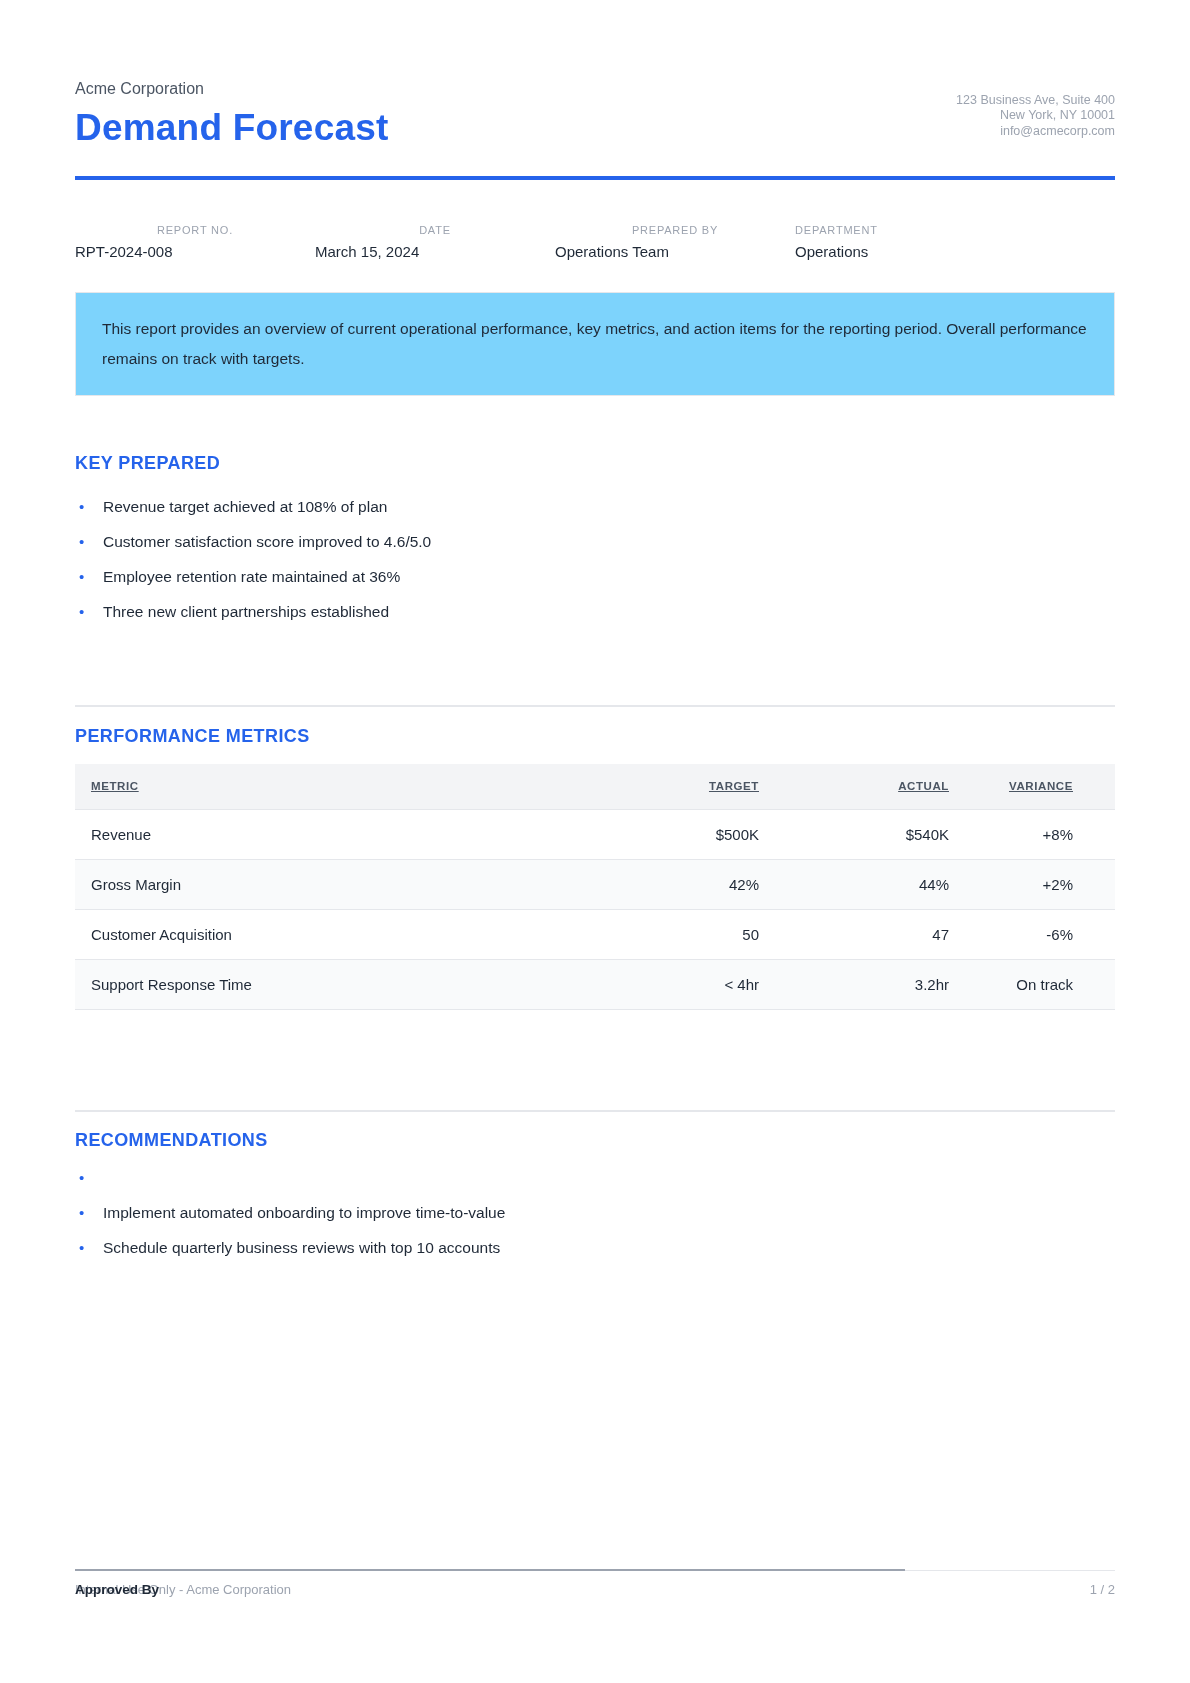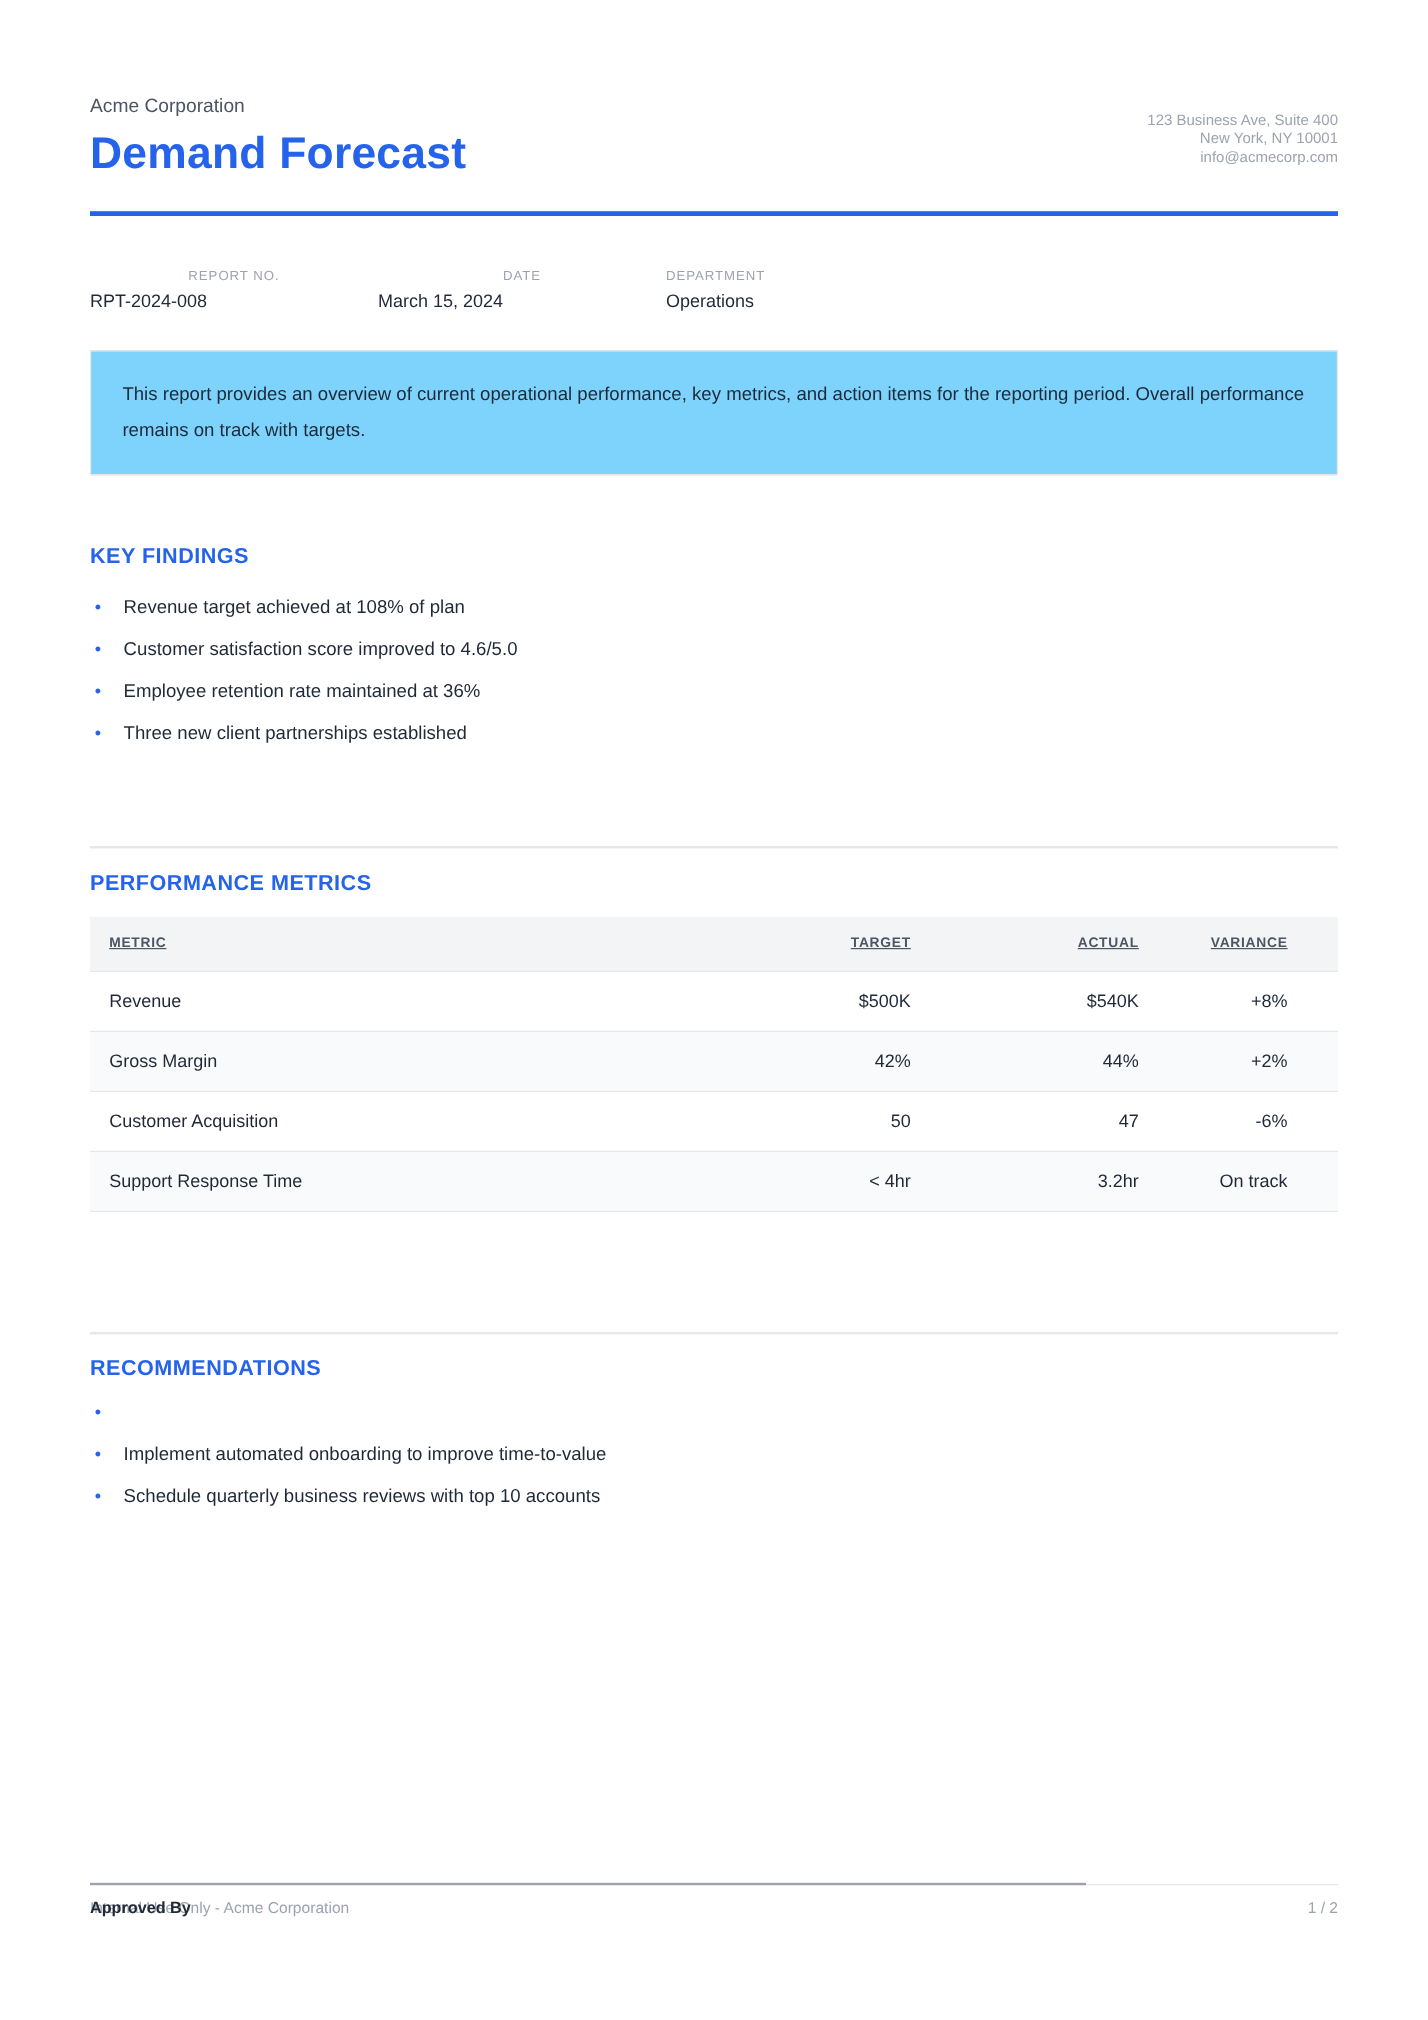--- a/index.html
+++ b/index.html
@@ -107,30 +107,34 @@
   <div class="meta">
     <div class="meta-col">
       <div class="meta-label">REPORT NO.</div>
       <div class="meta-value">RPT-2024-008</div>
     </div>
     <div class="meta-col">
       <div class="meta-label">DATE</div>
       <div class="meta-value">March 15, 2024</div>
     </div>
     <div class="meta-col">
+      <div class="meta-label">PREPARED BY</div>
+      <div class="meta-value">Operations Team</div>
+    </div>
+    <div class="meta-col">
       <div class="meta-label">DEPARTMENT</div>
       <div class="meta-value">Operations</div>
     </div>
   </div>
 
   <div class="summary-box">
     <span>This report provides an overview of current operational performance, key metrics, and action items for the reporting period. Overall performance remains on track with targets.</span>
   </div>
 
-  <div class="section-heading kf-heading">KEY FINDINGS</div>
+  <div class="section-heading kf-heading">KEY PREPARED</div>
 
   <ul class="bullets">
     <li>
       <span class="dot">•</span>
       <span>Revenue target achieved at 108% of plan</span>
     </li>
     <li>
       <span class="dot">•</span>
       <span>Customer satisfaction score improved to 4.6/5.0</span>
     </li>

